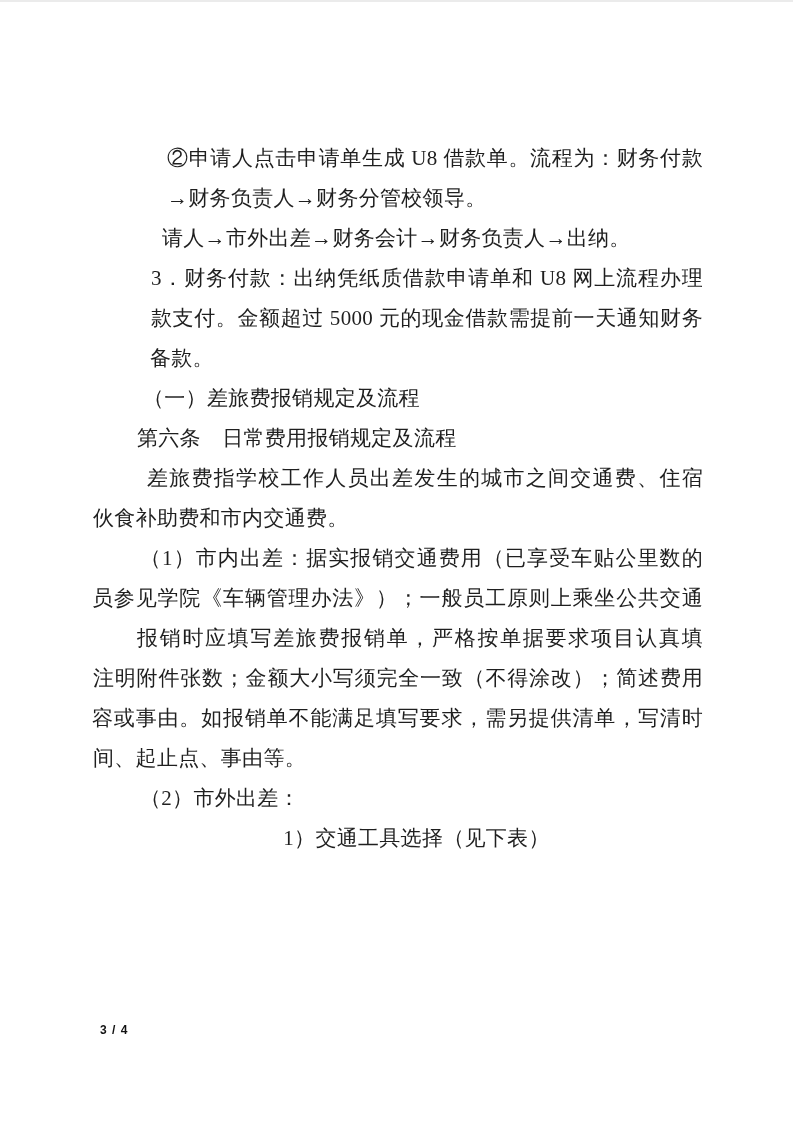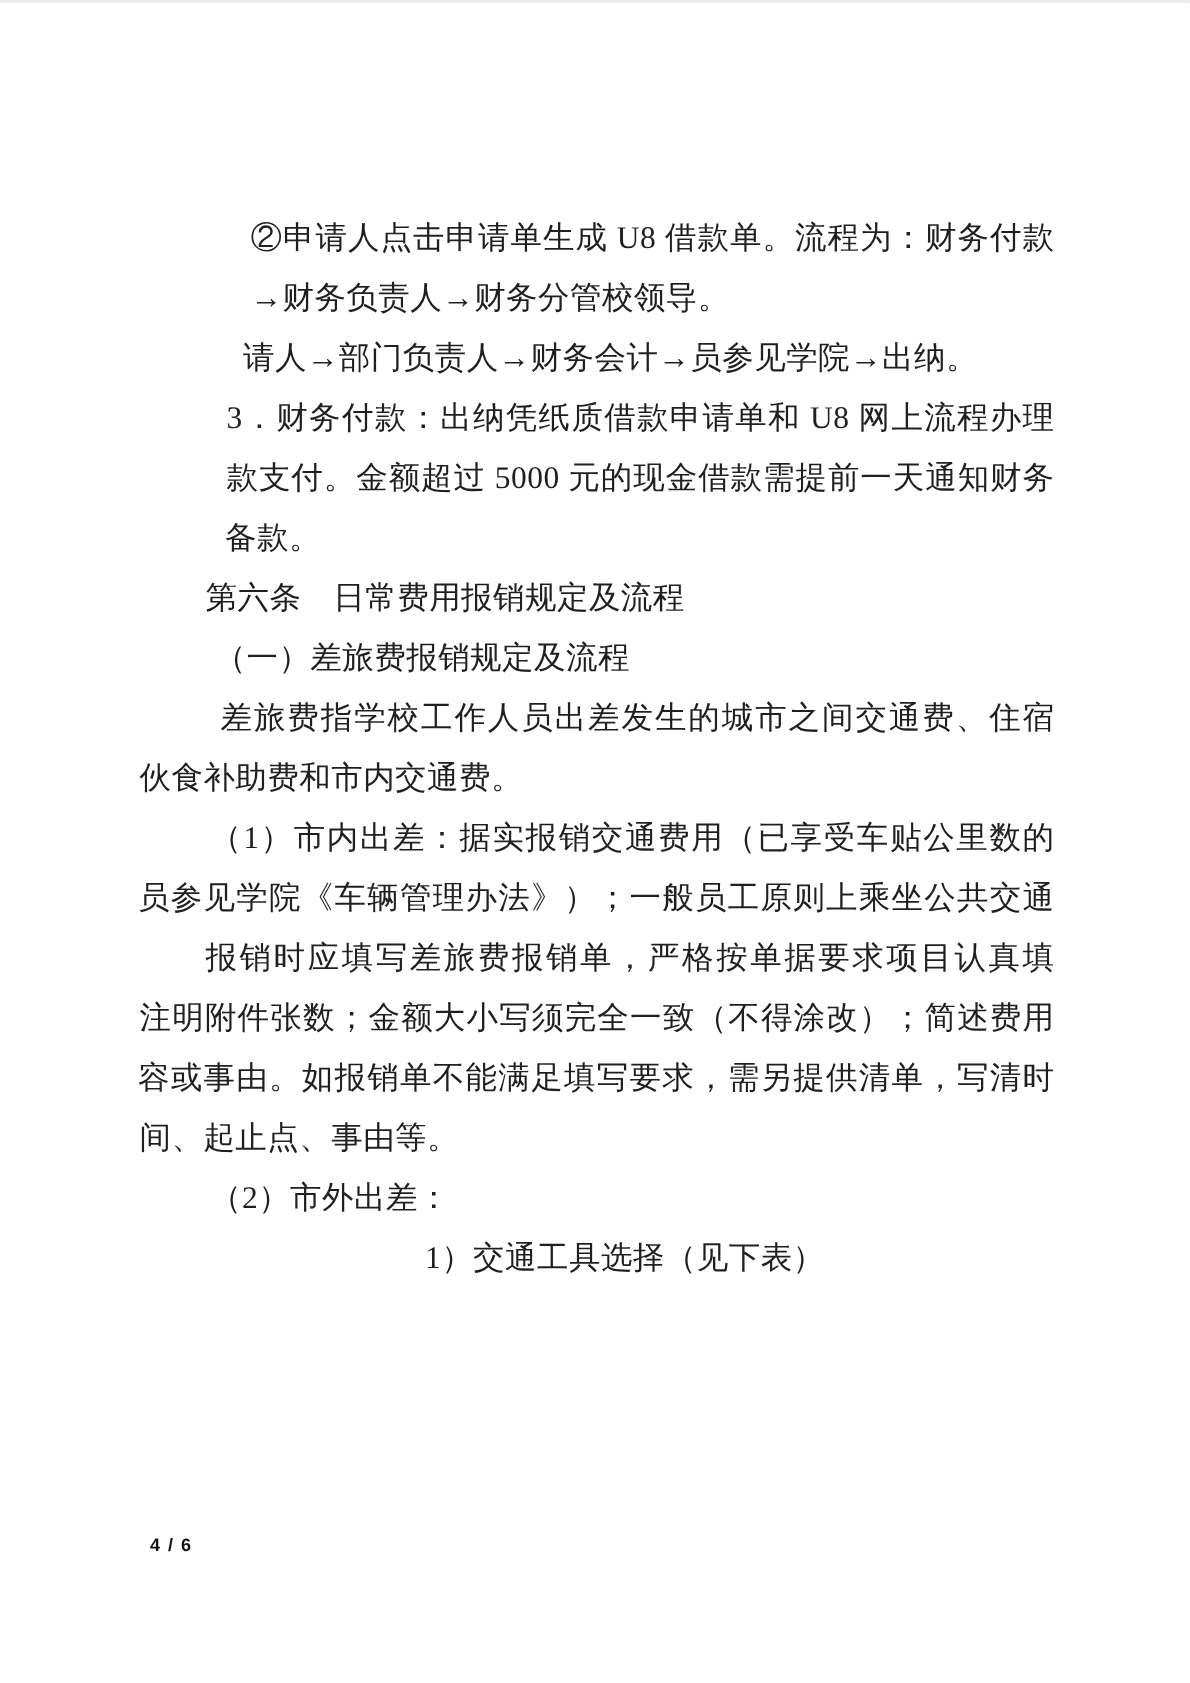--- a/index.html
+++ b/index.html
@@ -69,31 +69,31 @@
   }
 </style>
 </head>
 <body>
 
 <div class="top-edge"></div>
 
 <div class="text-block">
   <div class="ln j p75">②申请人点击申请单生成 U8 借款单。流程为：财务付款</div>
   <div class="ln p75">→财务负责人→财务分管校领导。</div>
-  <div class="ln p70">请人→部门负责人→财务会计→员参见学院→出纳。</div>
+  <div class="ln p70">请人→市外出差→财务会计→财务负责人→出纳。</div>
   <div class="ln j p59">3．财务付款：出纳凭纸质借款申请单和 U8 网上流程办理借</div>
   <div class="ln j p59">款支付。金额超过 5000 元的现金借款需提前一天通知财务</div>
   <div class="ln p58">备款。</div>
+  <div class="ln p51">（一）差旅费报销规定及流程</div>
   <div class="ln p45">第六条　日常费用报销规定及流程</div>
-  <div class="ln p51">（一）差旅费报销规定及流程</div>
   <div class="ln j p55">差旅费指学校工作人员出差发生的城市之间交通费、住宿费、</div>
   <div class="ln p1">伙食补助费和市内交通费。</div>
   <div class="ln j p48">（1）市内出差：据实报销交通费用（已享受车贴公里数的人</div>
   <div class="ln j p0">员参见学院《车辆管理办法》）；一般员工原则上乘坐公共交通车，</div>
   <div class="ln j p45">报销时应填写差旅费报销单，严格按单据要求项目认真填写，</div>
   <div class="ln j p1">注明附件张数；金额大小写须完全一致（不得涂改）；简述费用内</div>
   <div class="ln j p0">容或事由。如报销单不能满足填写要求，需另提供清单，写清时</div>
   <div class="ln p1">间、起止点、事由等。</div>
   <div class="ln p48">（2）市外出差：</div>
   <div class="ln p38">1）交通工具选择（见下表）</div>
 </div>
 
-<div class="page-footer">4 / 6</div>
+<div class="page-footer">3 / 4</div>
 
 </body></html>

